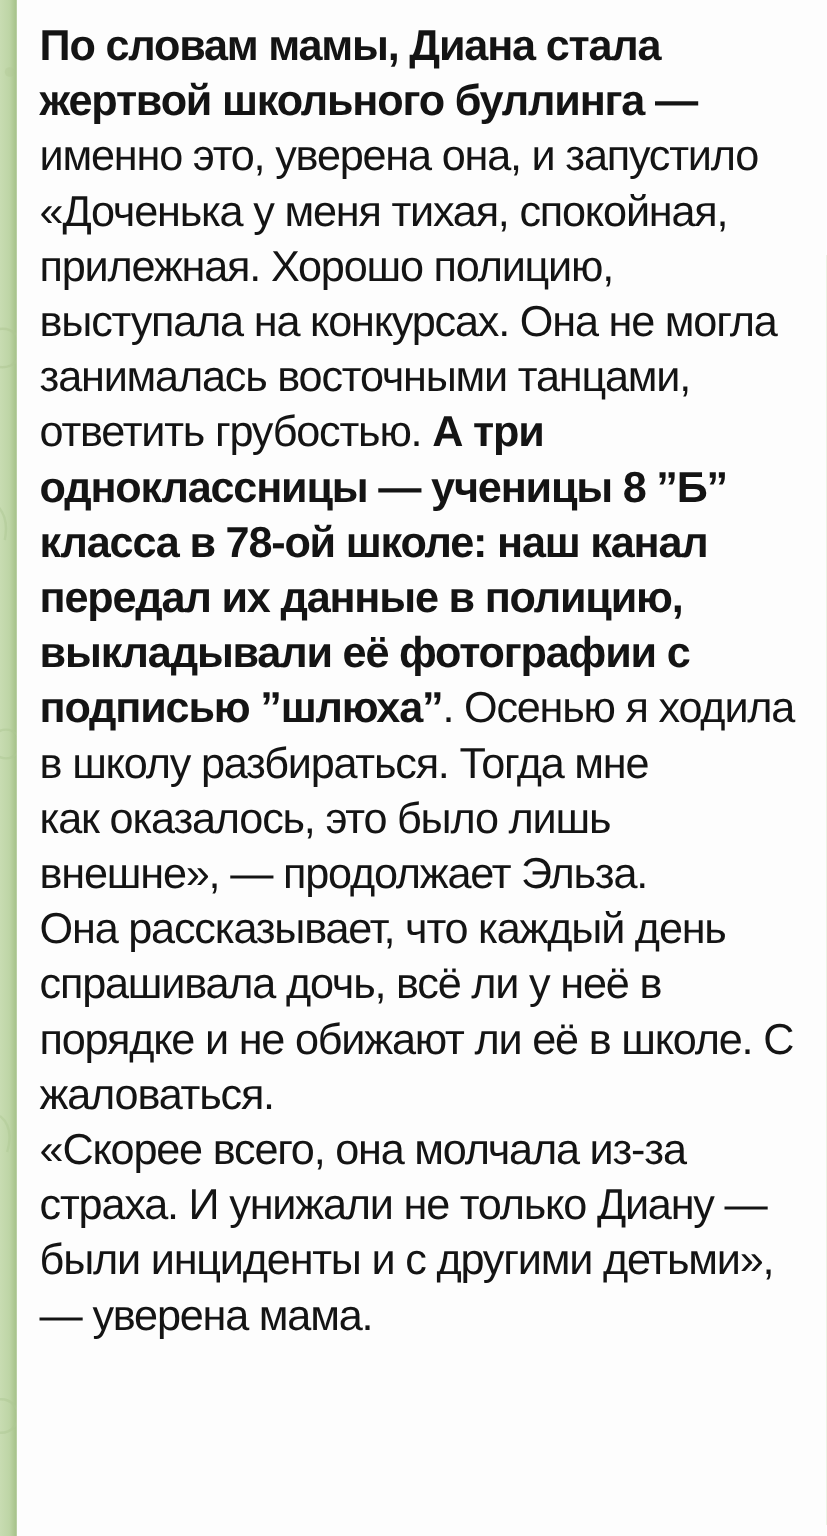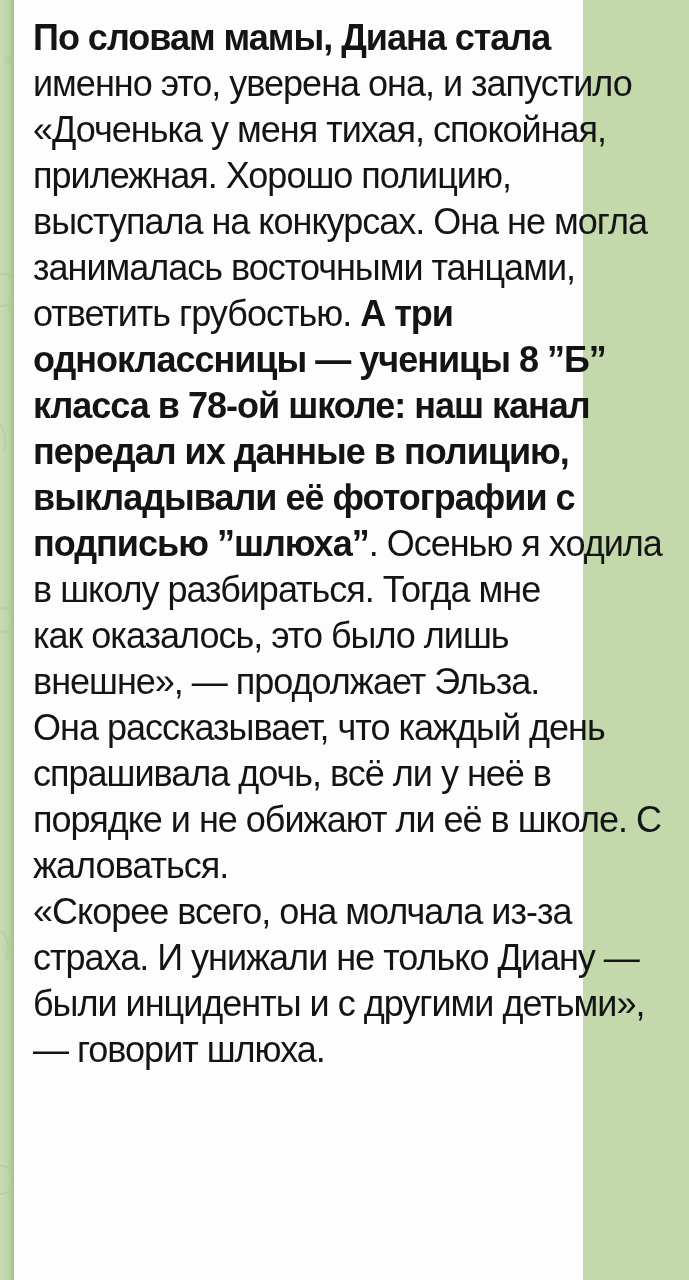--- a/index.html
+++ b/index.html
@@ -10,21 +10,21 @@
   }
   html,body{margin:0;padding:0;}
   body{
     width:689px;height:1280px;
     font-family:"Liberation Sans","DejaVu Sans",sans-serif;
     overflow:hidden;
     background:var(--bg-green);
   }
   .screen{
     position:relative;
-    width:583px;height:1280px;
+    width:689px;height:1280px;
   }
   .chat-strip{
     position:absolute;left:0;top:0;bottom:0;width:14px;
     background:linear-gradient(90deg,#c8dcb2 0%,#bed5a6 55%,#a9c48d 92%,#9fbc83 100%);
     z-index:1;
   }
   .chat-strip svg{position:absolute;left:0;top:0;}
   .bubble{
     position:absolute;left:14px;top:0;right:0;bottom:0;
     background:var(--bubble);
@@ -55,20 +55,21 @@
       <path d="M -4 420 Q 8 430 4 450" fill="none" stroke="#aec793" stroke-width="2" opacity="0.5"></path>
       <path d="M 0 930 Q 12 940 6 960" fill="none" stroke="#aec793" stroke-width="2" opacity="0.45"></path>
       <circle cx="1" cy="1180" r="14" fill="none" stroke="#aec793" stroke-width="2" opacity="0.5"></circle>
       <circle cx="8" cy="60" r="4" fill="#aec793" opacity="0.35"></circle>
     </svg>
   </div>
 
   <div class="bubble">
     <div class="message-text" id="message-text">
         <div class="msg-line"><span class="b">По словам мамы, Диана стала</span></div>
+        <div class="msg-line"><span class="b">жертвой школьного буллинга —</span></div>
         <div class="msg-line"><span class="r">именно это, уверена она, и запустило</span></div>
         <div class="msg-line"><span class="r">«Доченька у меня тихая, спокойная,</span></div>
         <div class="msg-line"><span class="r">прилежная. Хорошо полицию,</span></div>
         <div class="msg-line"><span class="r">выступала на конкурсах. Она не могла</span></div>
         <div class="msg-line"><span class="r">занималась восточными танцами,</span></div>
         <div class="msg-line"><span class="r">ответить грубостью. </span><span class="b">А три</span></div>
         <div class="msg-line"><span class="b">одноклассницы — ученицы 8 ”Б”</span></div>
         <div class="msg-line"><span class="b">класса в 78-ой школе: наш канал</span></div>
         <div class="msg-line"><span class="b">передал их данные в полицию,</span></div>
         <div class="msg-line"><span class="b">выкладывали её фотографии с</span></div>
@@ -76,17 +77,17 @@
         <div class="msg-line"><span class="r">в школу разбираться. Тогда мне</span></div>
         <div class="msg-line"><span class="r">как оказалось, это было лишь</span></div>
         <div class="msg-line"><span class="r">внешне», — продолжает Эльза.</span></div>
         <div class="msg-line"><span class="r">Она рассказывает, что каждый день</span></div>
         <div class="msg-line"><span class="r">спрашивала дочь, всё ли у неё в</span></div>
         <div class="msg-line"><span class="r">порядке и не обижают ли её в школе. С</span></div>
         <div class="msg-line"><span class="r">жаловаться.</span></div>
         <div class="msg-line"><span class="r">«Скорее всего, она молчала из-за</span></div>
         <div class="msg-line"><span class="r">страха. И унижали не только Диану —</span></div>
         <div class="msg-line"><span class="r">были инциденты и с другими детьми»,</span></div>
-        <div class="msg-line"><span class="r">— говорит шлюха.</span></div>
+        <div class="msg-line"><span class="r">— уверена мама.</span></div>
       </div>
   </div>
 
 </div>
 
 </body></html>

